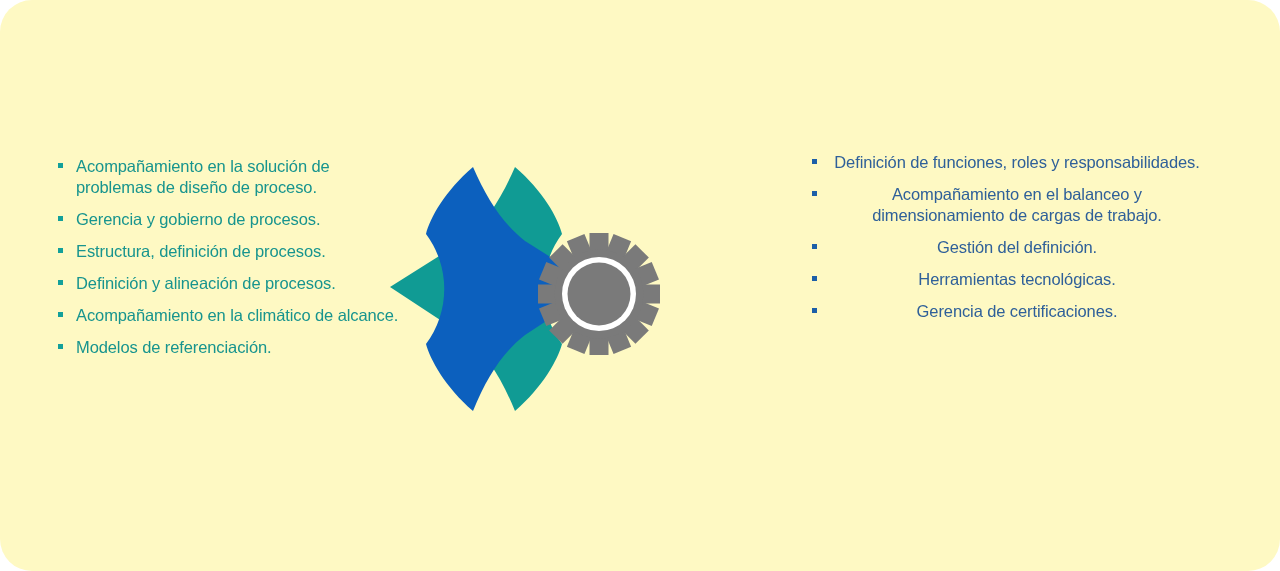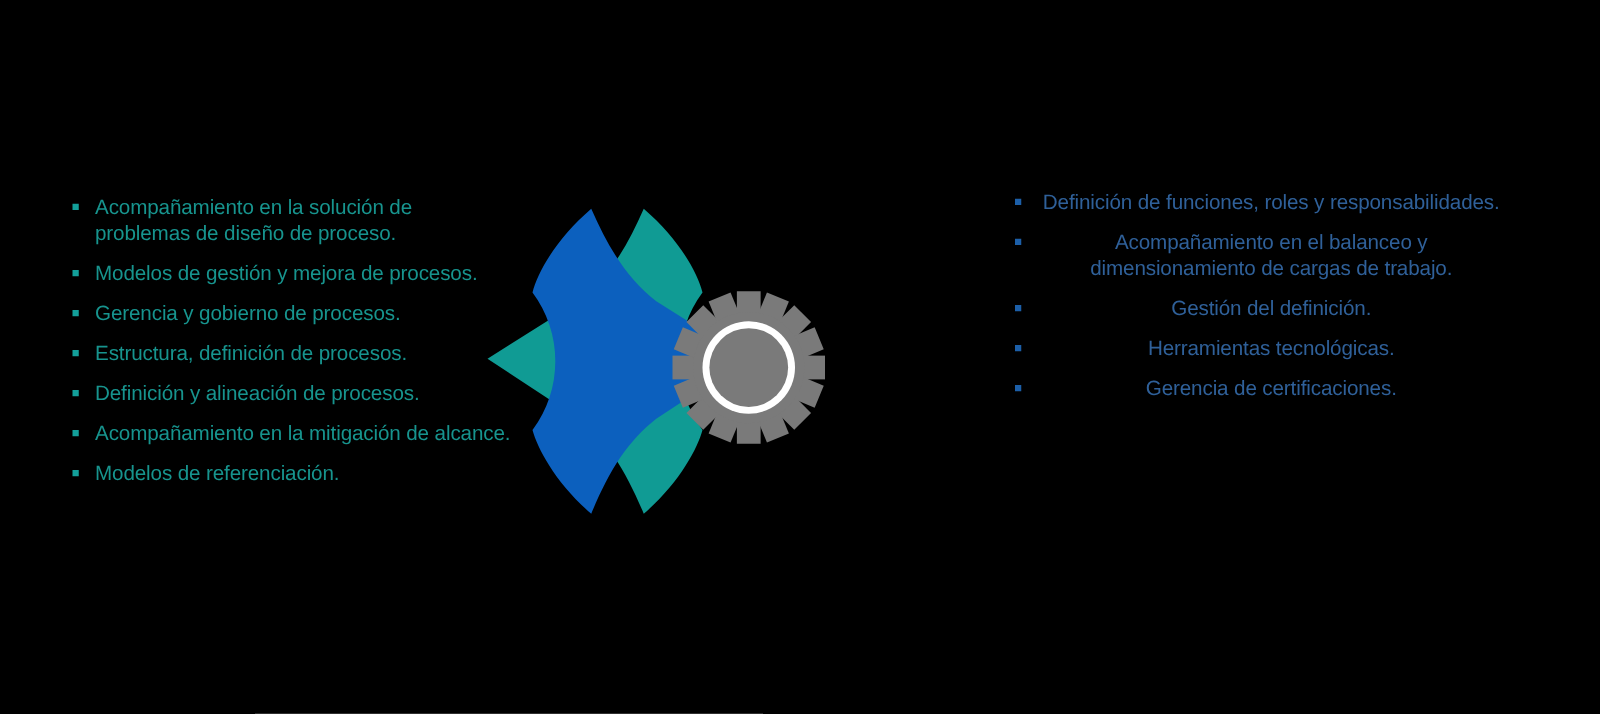--- a/index.html
+++ b/index.html
@@ -11,21 +11,22 @@
     height: 571px;
     background: #ffffff;
     font-family: "Liberation Sans", sans-serif;
     overflow: hidden;
     position: relative;
   }
 
   .slide {
     position: absolute;
     inset: 0;
-    background: #000000;
+    background: #fef9c3;
+    border-radius: 32px;
   }
 
   
   .bullet-list {
     position: absolute;
     list-style: none;
     margin: 0;
     padding: 0;
   }
 
@@ -94,25 +95,24 @@
     overflow: visible;
   }
 </style>
 <style>#left-list .bullet-item{color:#17948e}#left-list .bullet-item::before{background:#13a09a}#right-list .bullet-item{color:#2f6099}#right-list .bullet-item::before{background:#1c5fa8}</style></head>
 <body>
 
 <div class="slide">
 
   <ul class="bullet-list" id="left-list">
     <li class="bullet-item">Acompañamiento en la solución de problemas de diseño de proceso.</li>
-    <li class="bullet-item">Modelos de gestión y mejora de procesos.</li>
     <li class="bullet-item">Gerencia y gobierno de procesos.</li>
     <li class="bullet-item">Estructura, definición de procesos.</li>
     <li class="bullet-item">Definición y alineación de procesos.</li>
-    <li class="bullet-item">Acompañamiento en la mitigación de alcance.</li>
+    <li class="bullet-item">Acompañamiento en la climático de alcance.</li>
     <li class="bullet-item">Modelos de referenciación.</li>
   </ul>
 
   <ul class="bullet-list" id="right-list">
     <li class="bullet-item">Definición de funciones, roles y responsabilidades.</li>
     <li class="bullet-item">Acompañamiento en el balanceo y dimensionamiento de cargas de trabajo.</li>
     <li class="bullet-item">Gestión del definición.</li>
     <li class="bullet-item">Herramientas tecnológicas.</li>
     <li class="bullet-item">Gerencia de certificaciones.</li>
   </ul>

